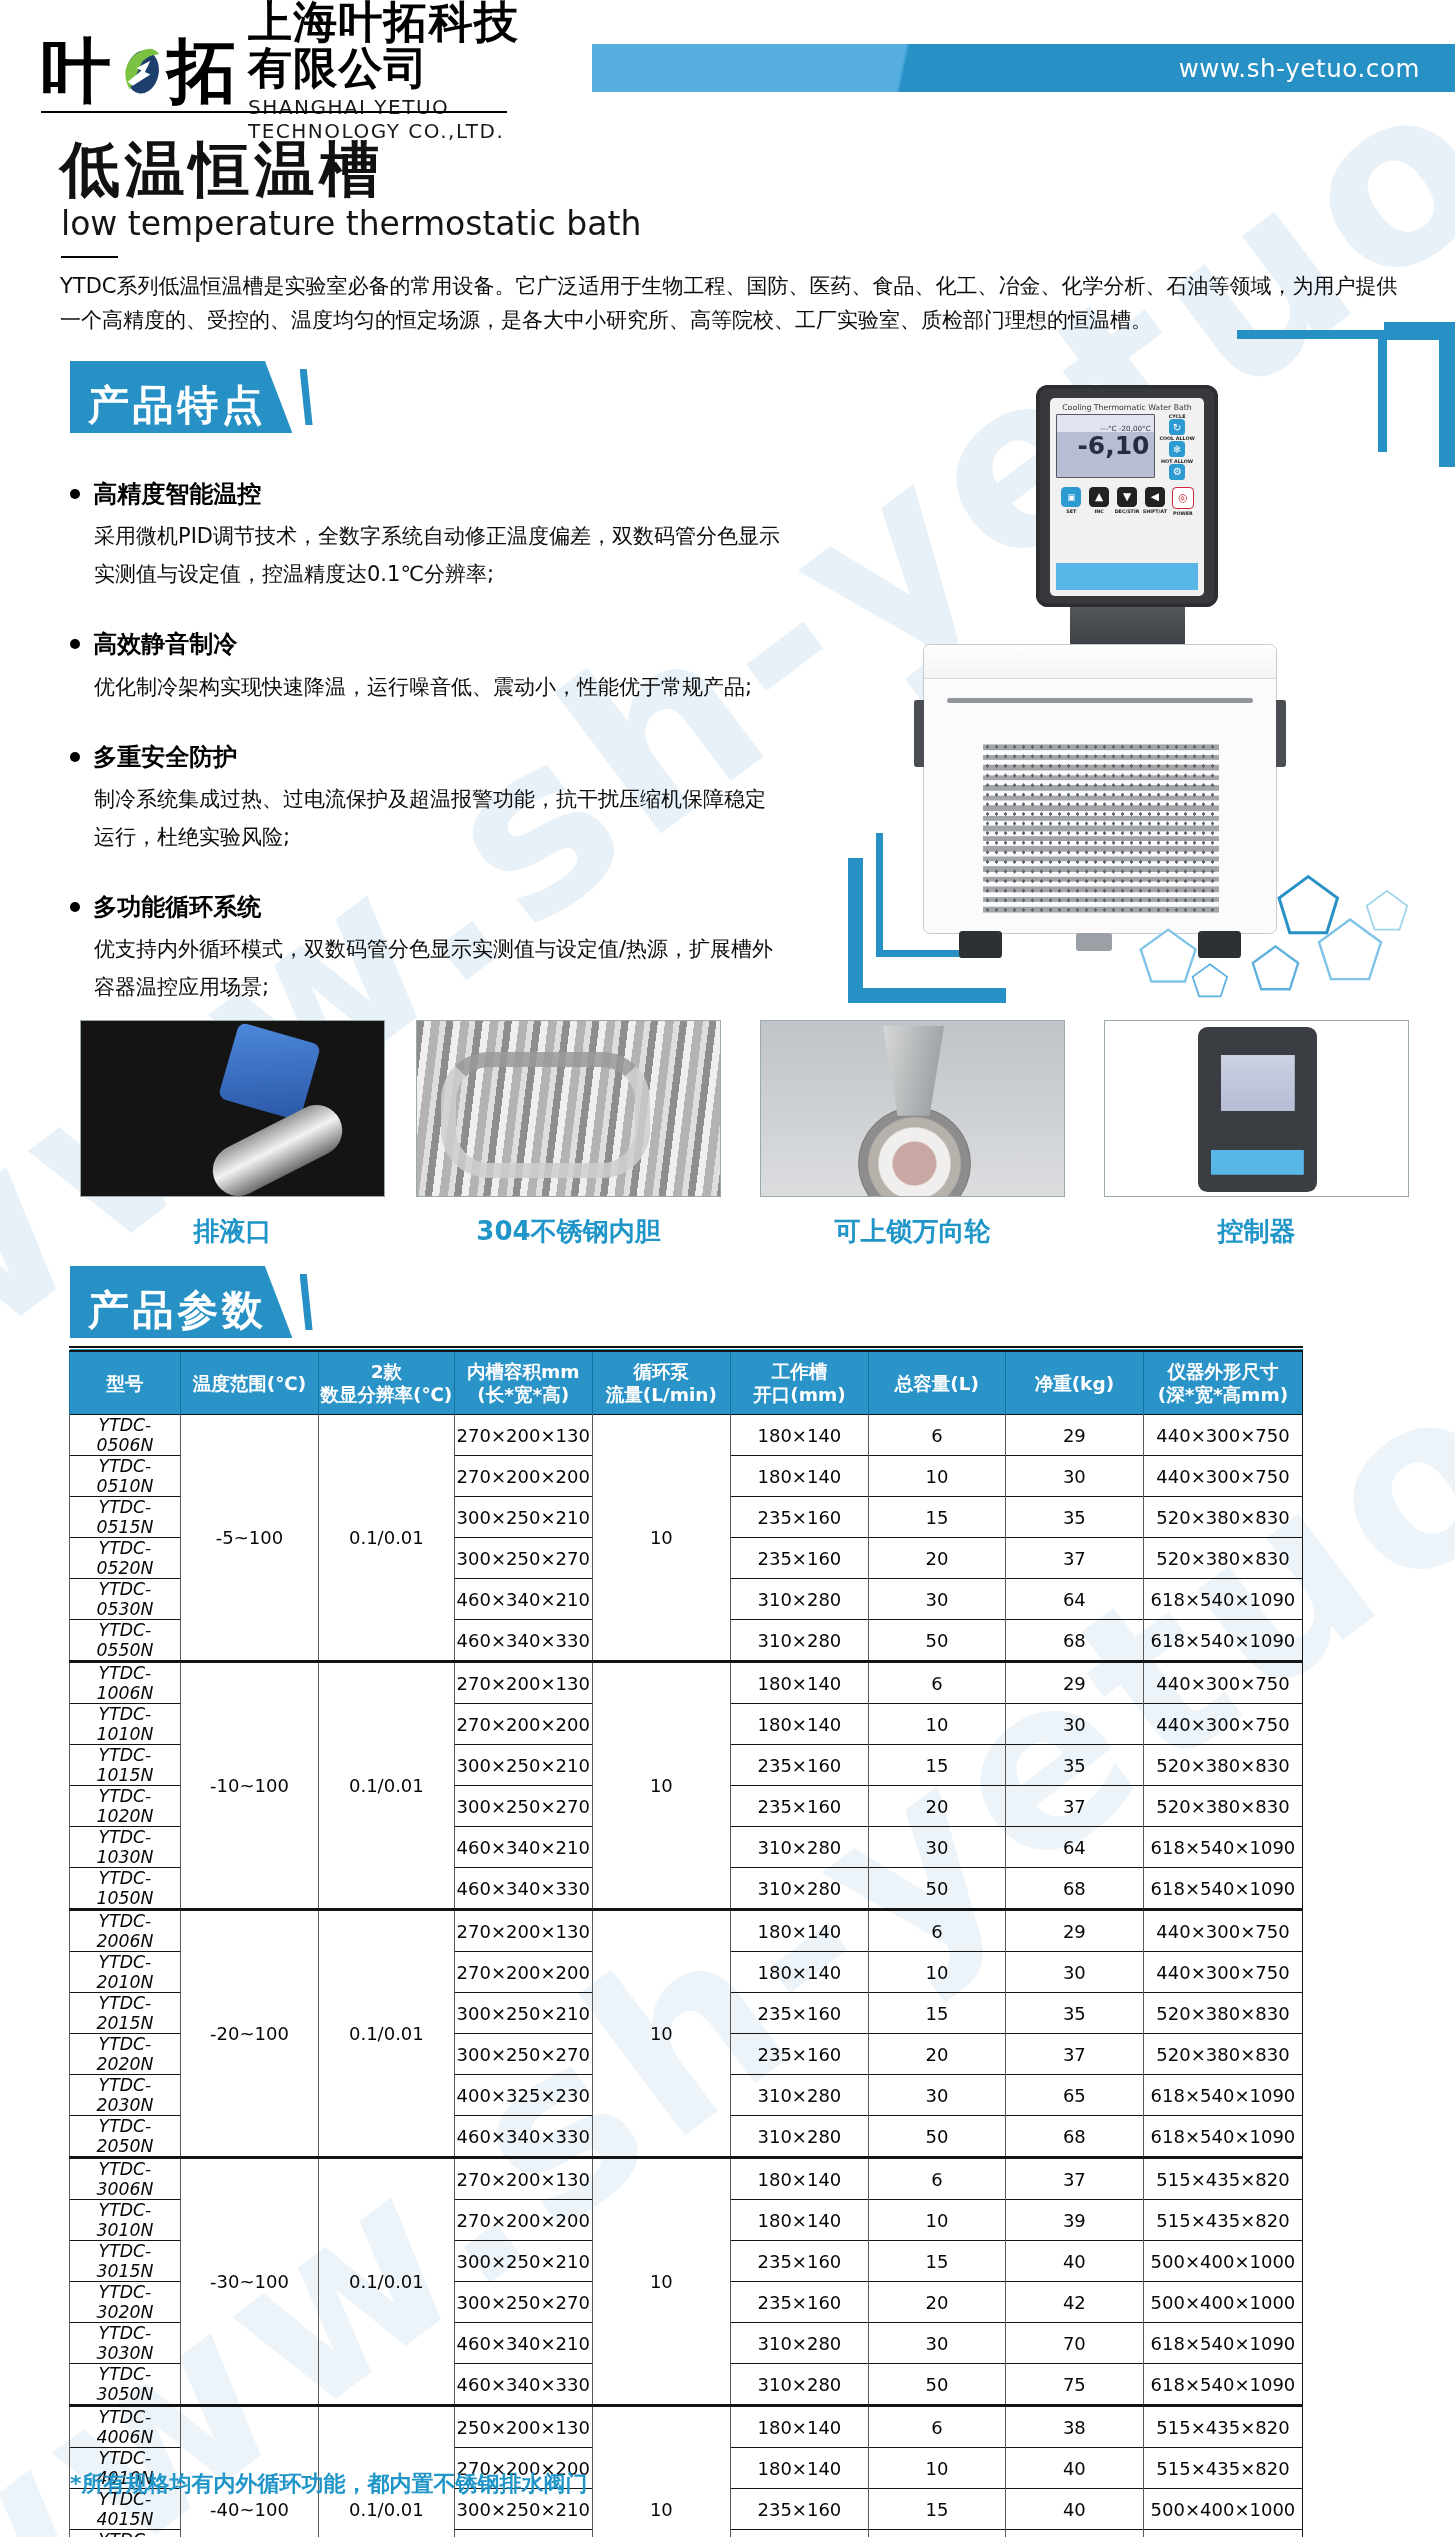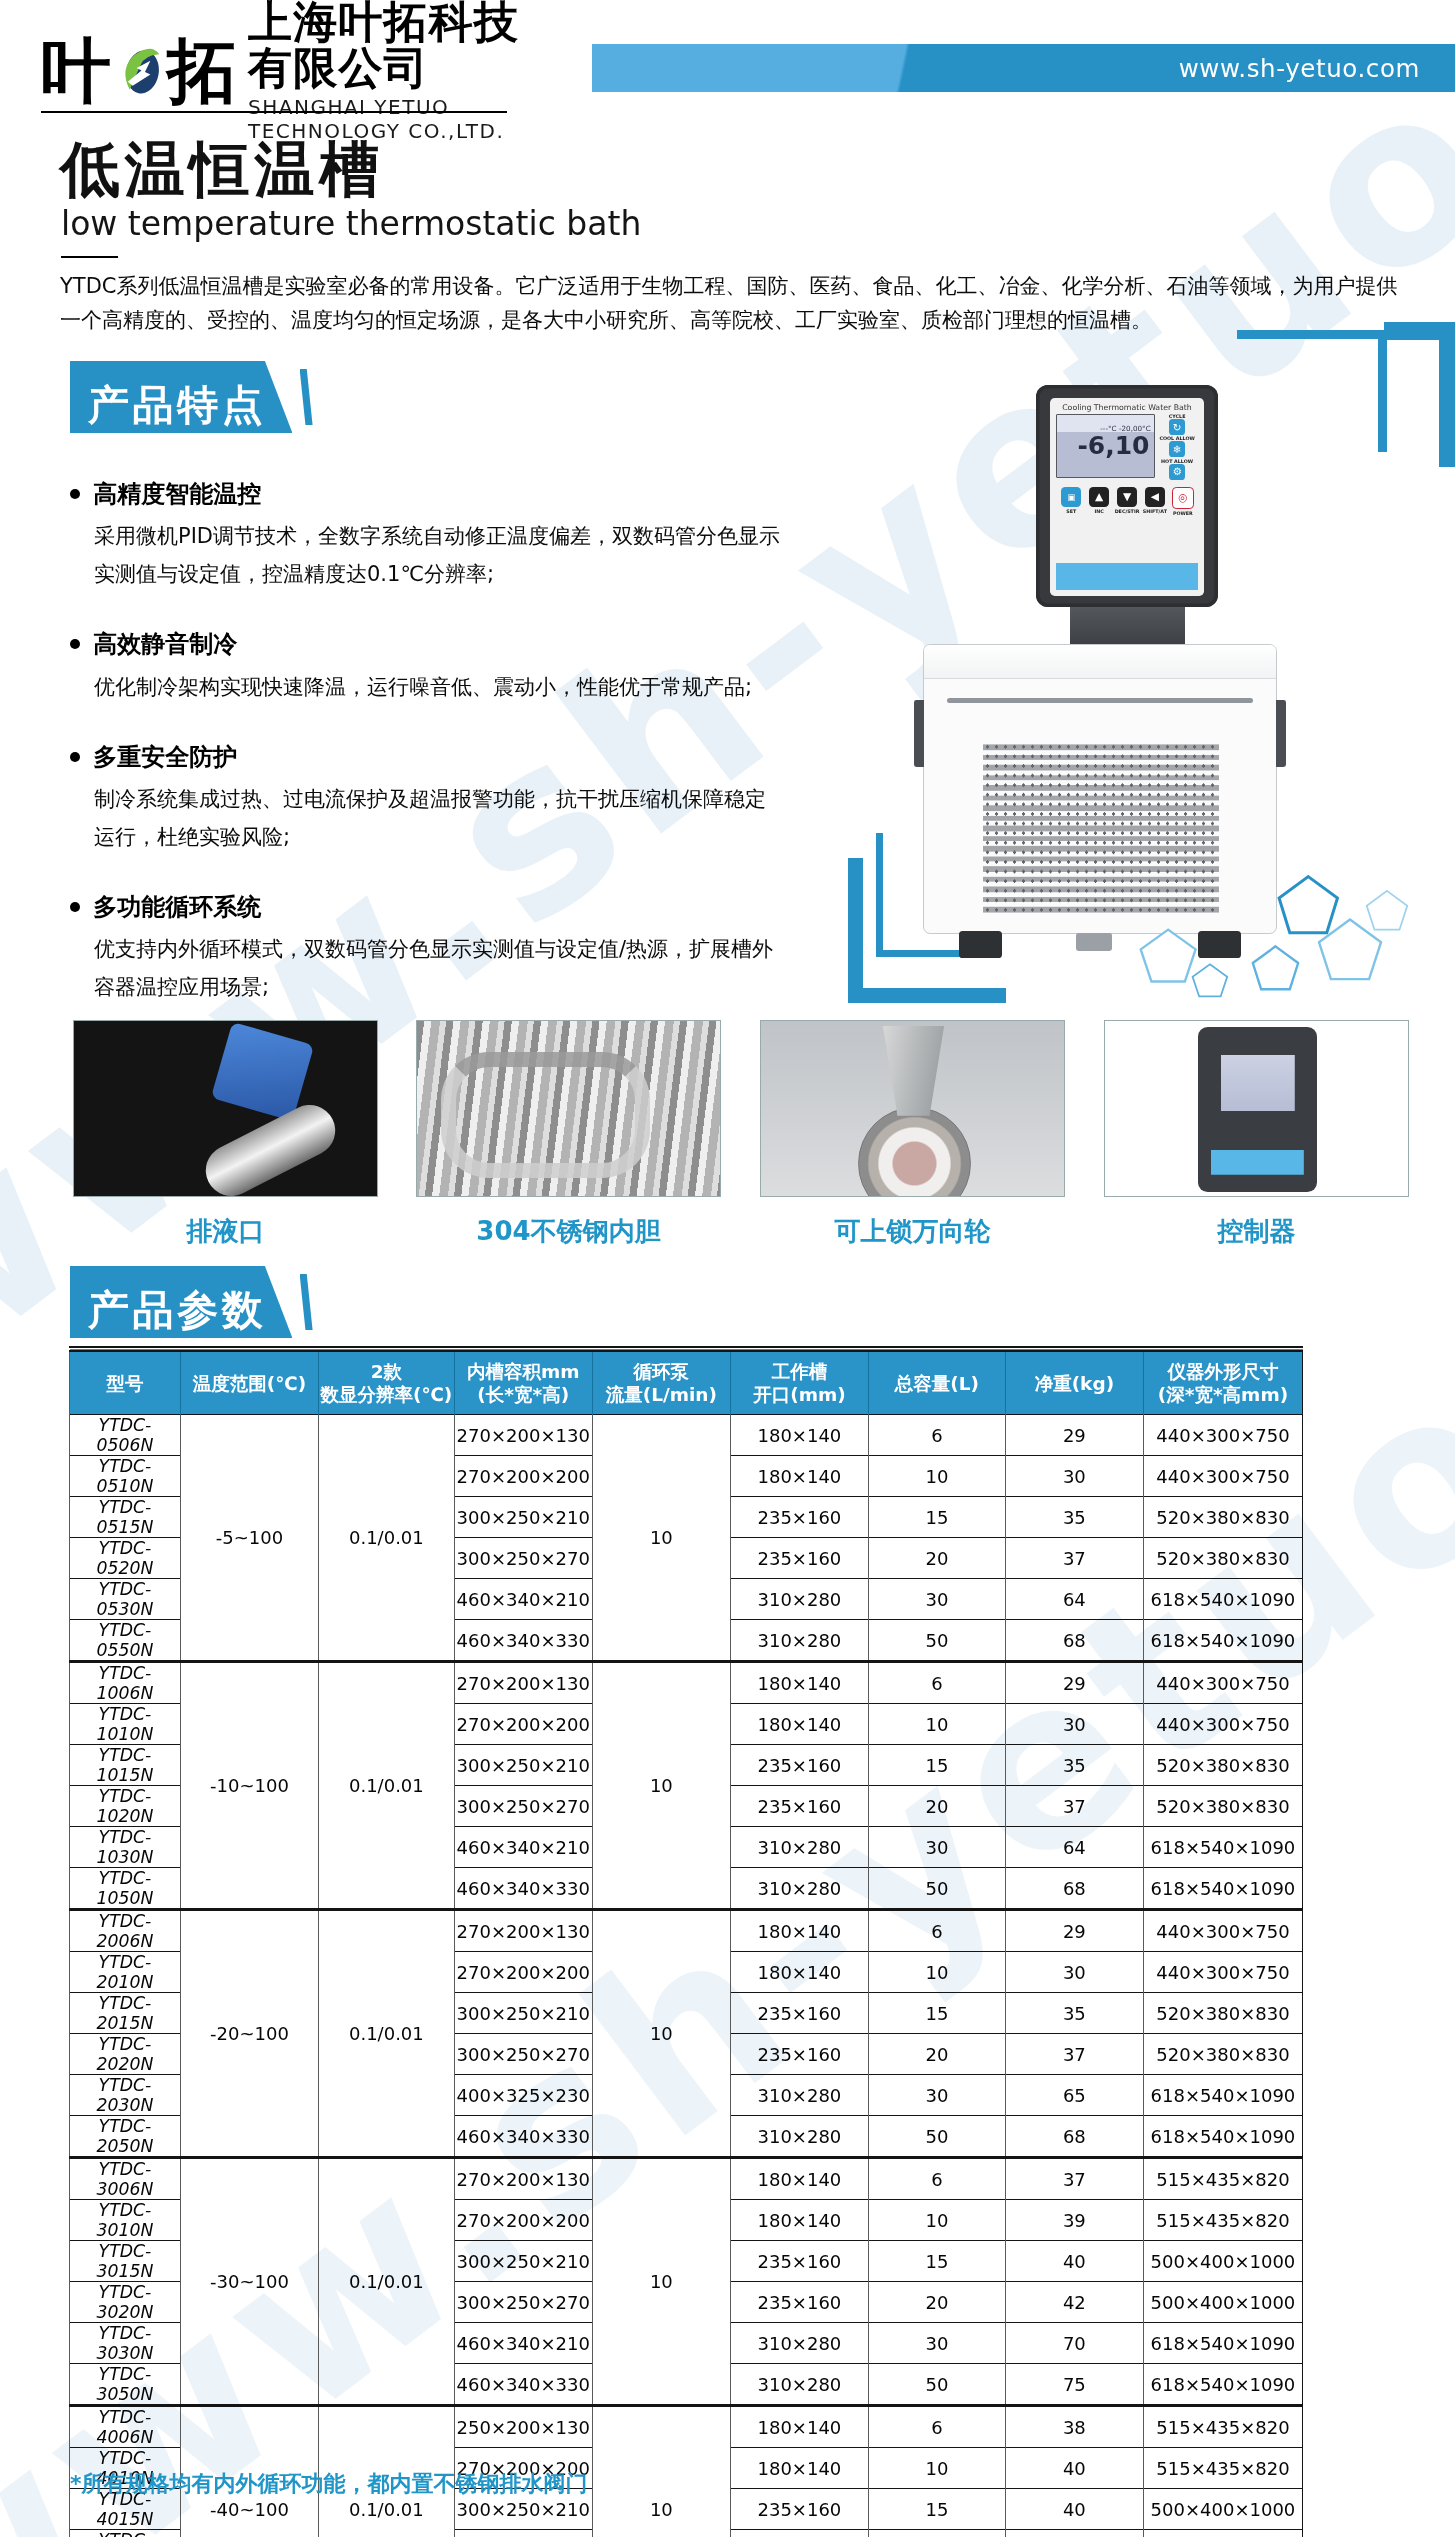--- a/index.html
+++ b/index.html
@@ -274,21 +274,21 @@
     <polygon points="135,205 164,226 153,259 117,259 106,226" fill="#ffffff" stroke="#5fb1e0" stroke-width="3"></polygon>
     <polygon points="300,58 349,94 331,152 269,152 251,94" fill="none" stroke="#2791c6" stroke-width="5"></polygon>
     <polygon points="370,130 422,168 402,230 338,230 318,168" fill="#ffffff" stroke="#7fc3e8" stroke-width="4"></polygon>
     <polygon points="432,82 466,107 453,147 411,147 398,107" fill="none" stroke="#9ed3ee" stroke-width="3"></polygon>
     <polygon points="245,175 283,203 269,247 221,247 207,203" fill="none" stroke="#5fb1e0" stroke-width="4"></polygon>
   </svg>
 </div>
 
 <div class="abs photos">
 
-    <div class="photo-card" style="left: 73px;">
+    <div class="photo-card" style="left: 80px;">
       <div class="photo-art drain"></div>
       <div class="photo-cap">排液口</div>
     </div>
 
     <div class="photo-card" style="left: 416px;">
       <div class="photo-art coil"></div>
       <div class="photo-cap">304不锈钢内胆</div>
     </div>
 
     <div class="photo-card" style="left: 760px;">

